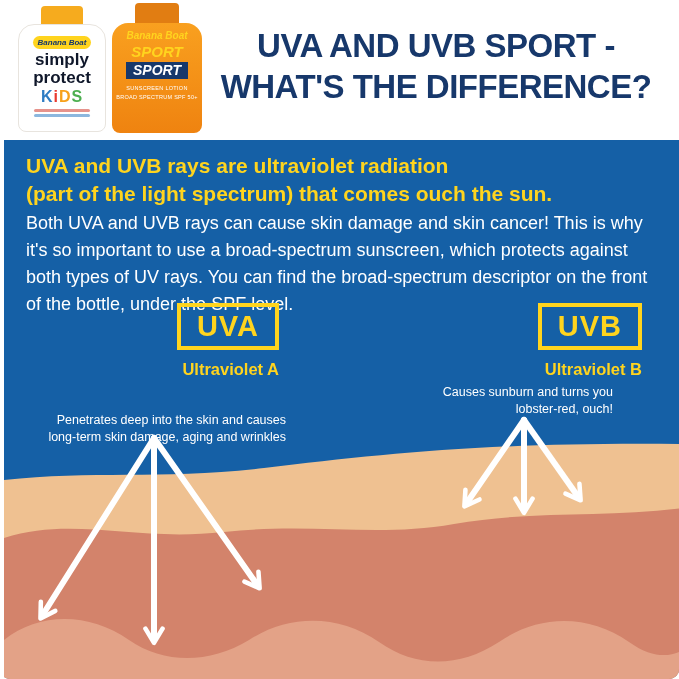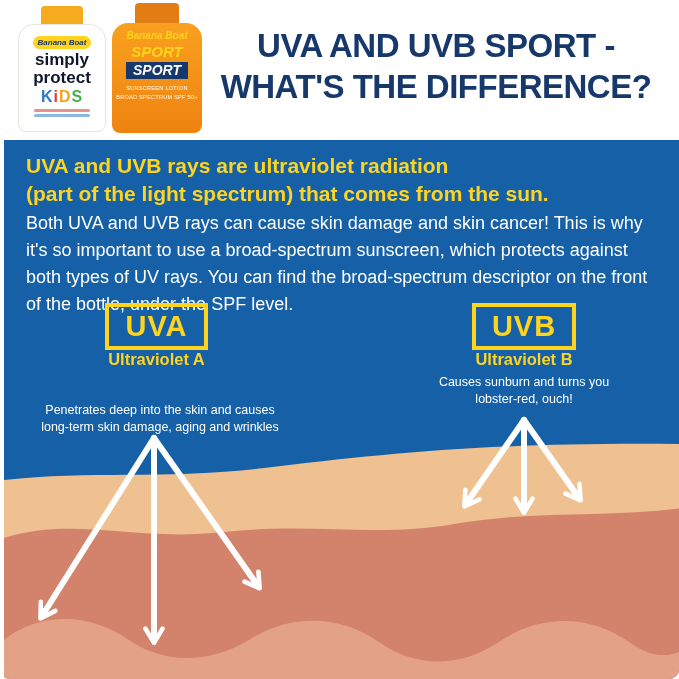--- a/index.html
+++ b/index.html
@@ -43,26 +43,26 @@
   .sport-pill{display:inline-block;background:var(--title-navy);color:#fff;font-weight:bold;font-style:italic;
     font-size:14px;padding:0 7px;border-radius:0;margin-top:1px;line-height:1.25;}
   .tiny-right{font-size:5.5px;color:#fff;margin-top:5px;line-height:1.6;letter-spacing:.3px;}
 
   
   .blue{position:absolute;top:140px;left:4px;width:679px;height:539px;background:var(--background-blue);overflow:hidden;}
   .intro-lead{position:absolute;top:12px;left:22px;width:634px;color:var(--accent-yellow);
     font-weight:bold;font-size:21px;line-height:1.32;}
   .intro-body{position:absolute;top:70px;left:22px;width:636px;color:#ffffff;font-size:18px;line-height:1.5;}
 
-  .uv-col{position:absolute;top:163px;text-align:center;}
+  .uv-col{position:absolute;top:163px;text-align:right;}
   .uva-col{left:30px;width:245px;}
   .uvb-col{left:402px;width:236px;}
   .uv-box{display:inline-block;border:4px solid var(--accent-yellow);color:var(--accent-yellow);
     font-weight:bold;font-size:29px;letter-spacing:1px;padding:3px 16px;line-height:1.15;}
-  .uv-name{color:var(--accent-yellow);font-weight:bold;font-size:16.5px;}
+  .uv-name{color:var(--accent-yellow);font-weight:bold;font-size:16.5px;margin-top:10px;}
   .uv-desc{color:#ffffff;font-size:12.5px;line-height:1.35;margin:5px auto 0;}
   .uva-col .uv-desc{width:252px;margin-top:33px;}
   .uvb-col .uv-desc{width:178px;}
 
   .skin-svg{position:absolute;top:260px;left:0;width:679px;height:279px;display:block;}
   .ray{stroke:var(--ray-white);stroke-width:6;stroke-linecap:round;fill:none;}
 </style>
 </head>
 <body>
 
@@ -104,21 +104,21 @@
     <div class="page-title">
       <div>UVA AND UVB SPORT -</div>
       <div>WHAT'S THE DIFFERENCE?</div>
     </div>
   </div>
 
   <div class="blue">
 
     <div class="intro-lead">
       <div>UVA and UVB rays are ultraviolet radiation</div>
-      <div>(part of the light spectrum) that comes from the sun.</div>
+      <div>(part of the light spectrum) that comes ouch the sun.</div>
     </div>
 
     <div class="intro-body">Both UVA and UVB rays can cause skin damage and skin cancer! This is why it's so important to use a broad-spectrum sunscreen, which protects against both types of UV rays. You can find the broad-spectrum descriptor on the front of the bottle, under the SPF level.</div>
 
     <div class="uv-col uva-col">
       <div class="uv-box">UVA</div>
       <div class="uv-name">Ultraviolet A</div>
       <div class="uv-desc">Penetrates deep into the skin and causes long-term skin damage, aging and wrinkles</div>
     </div>
 

